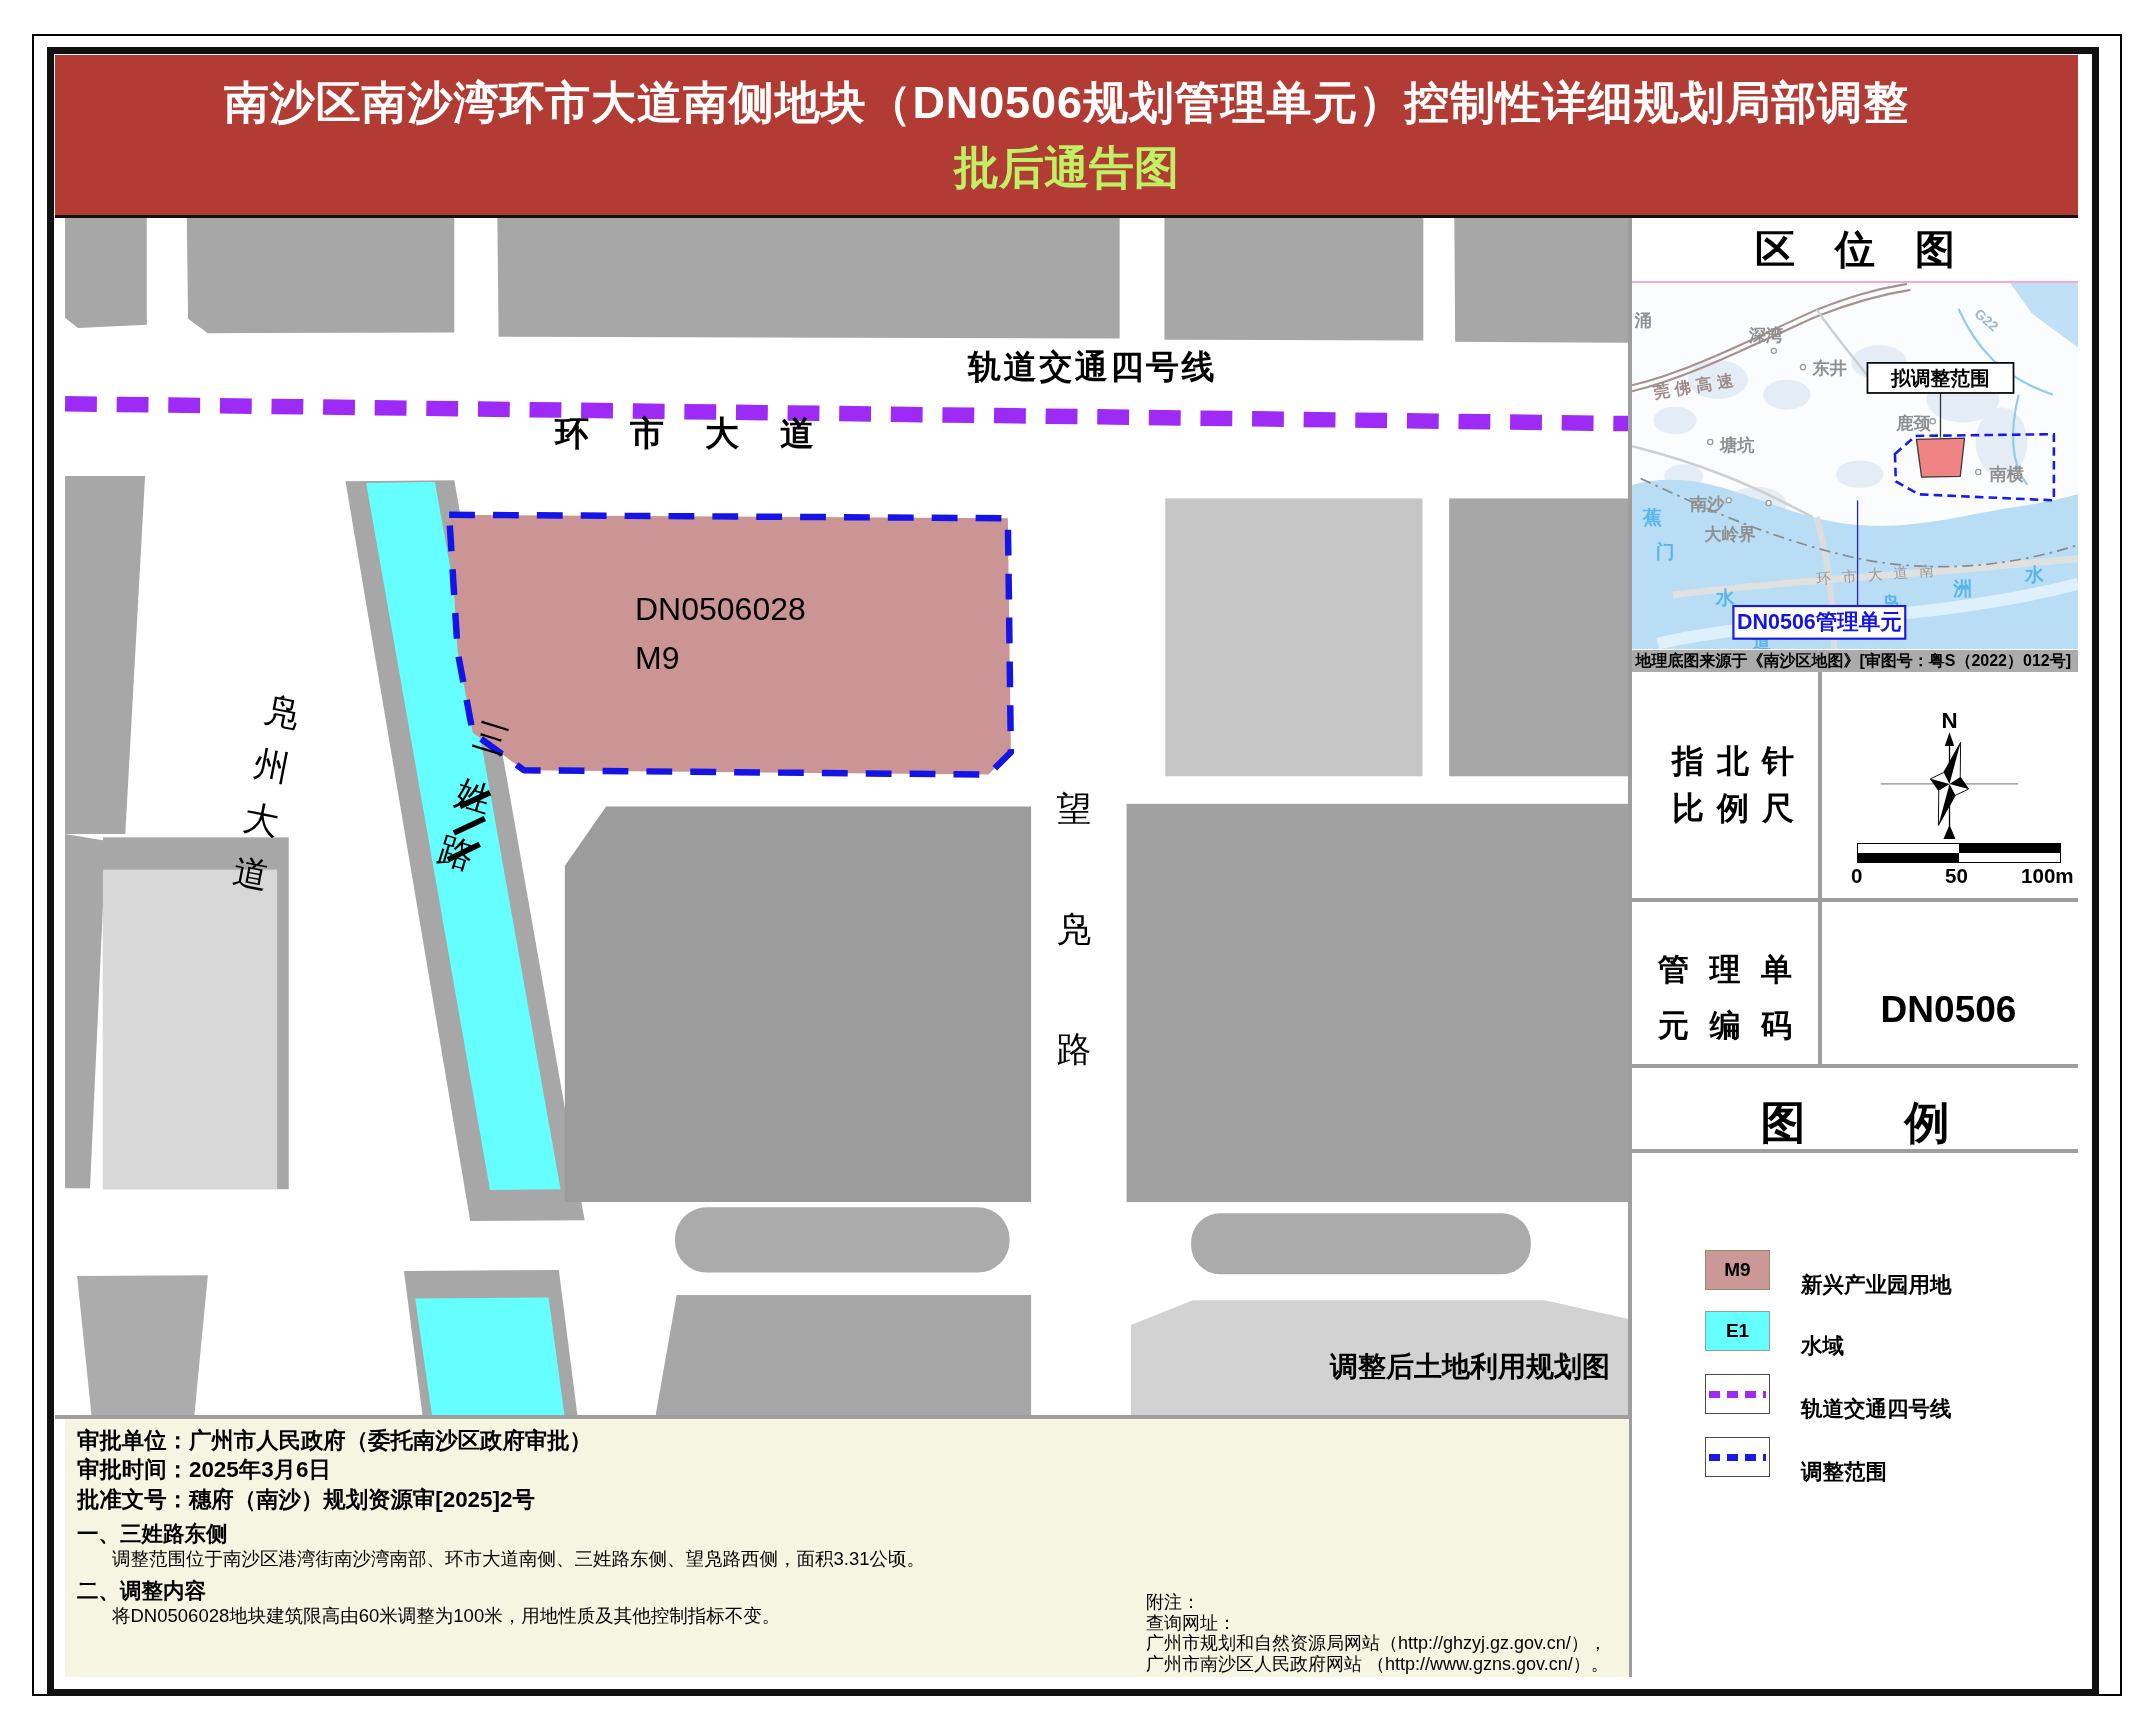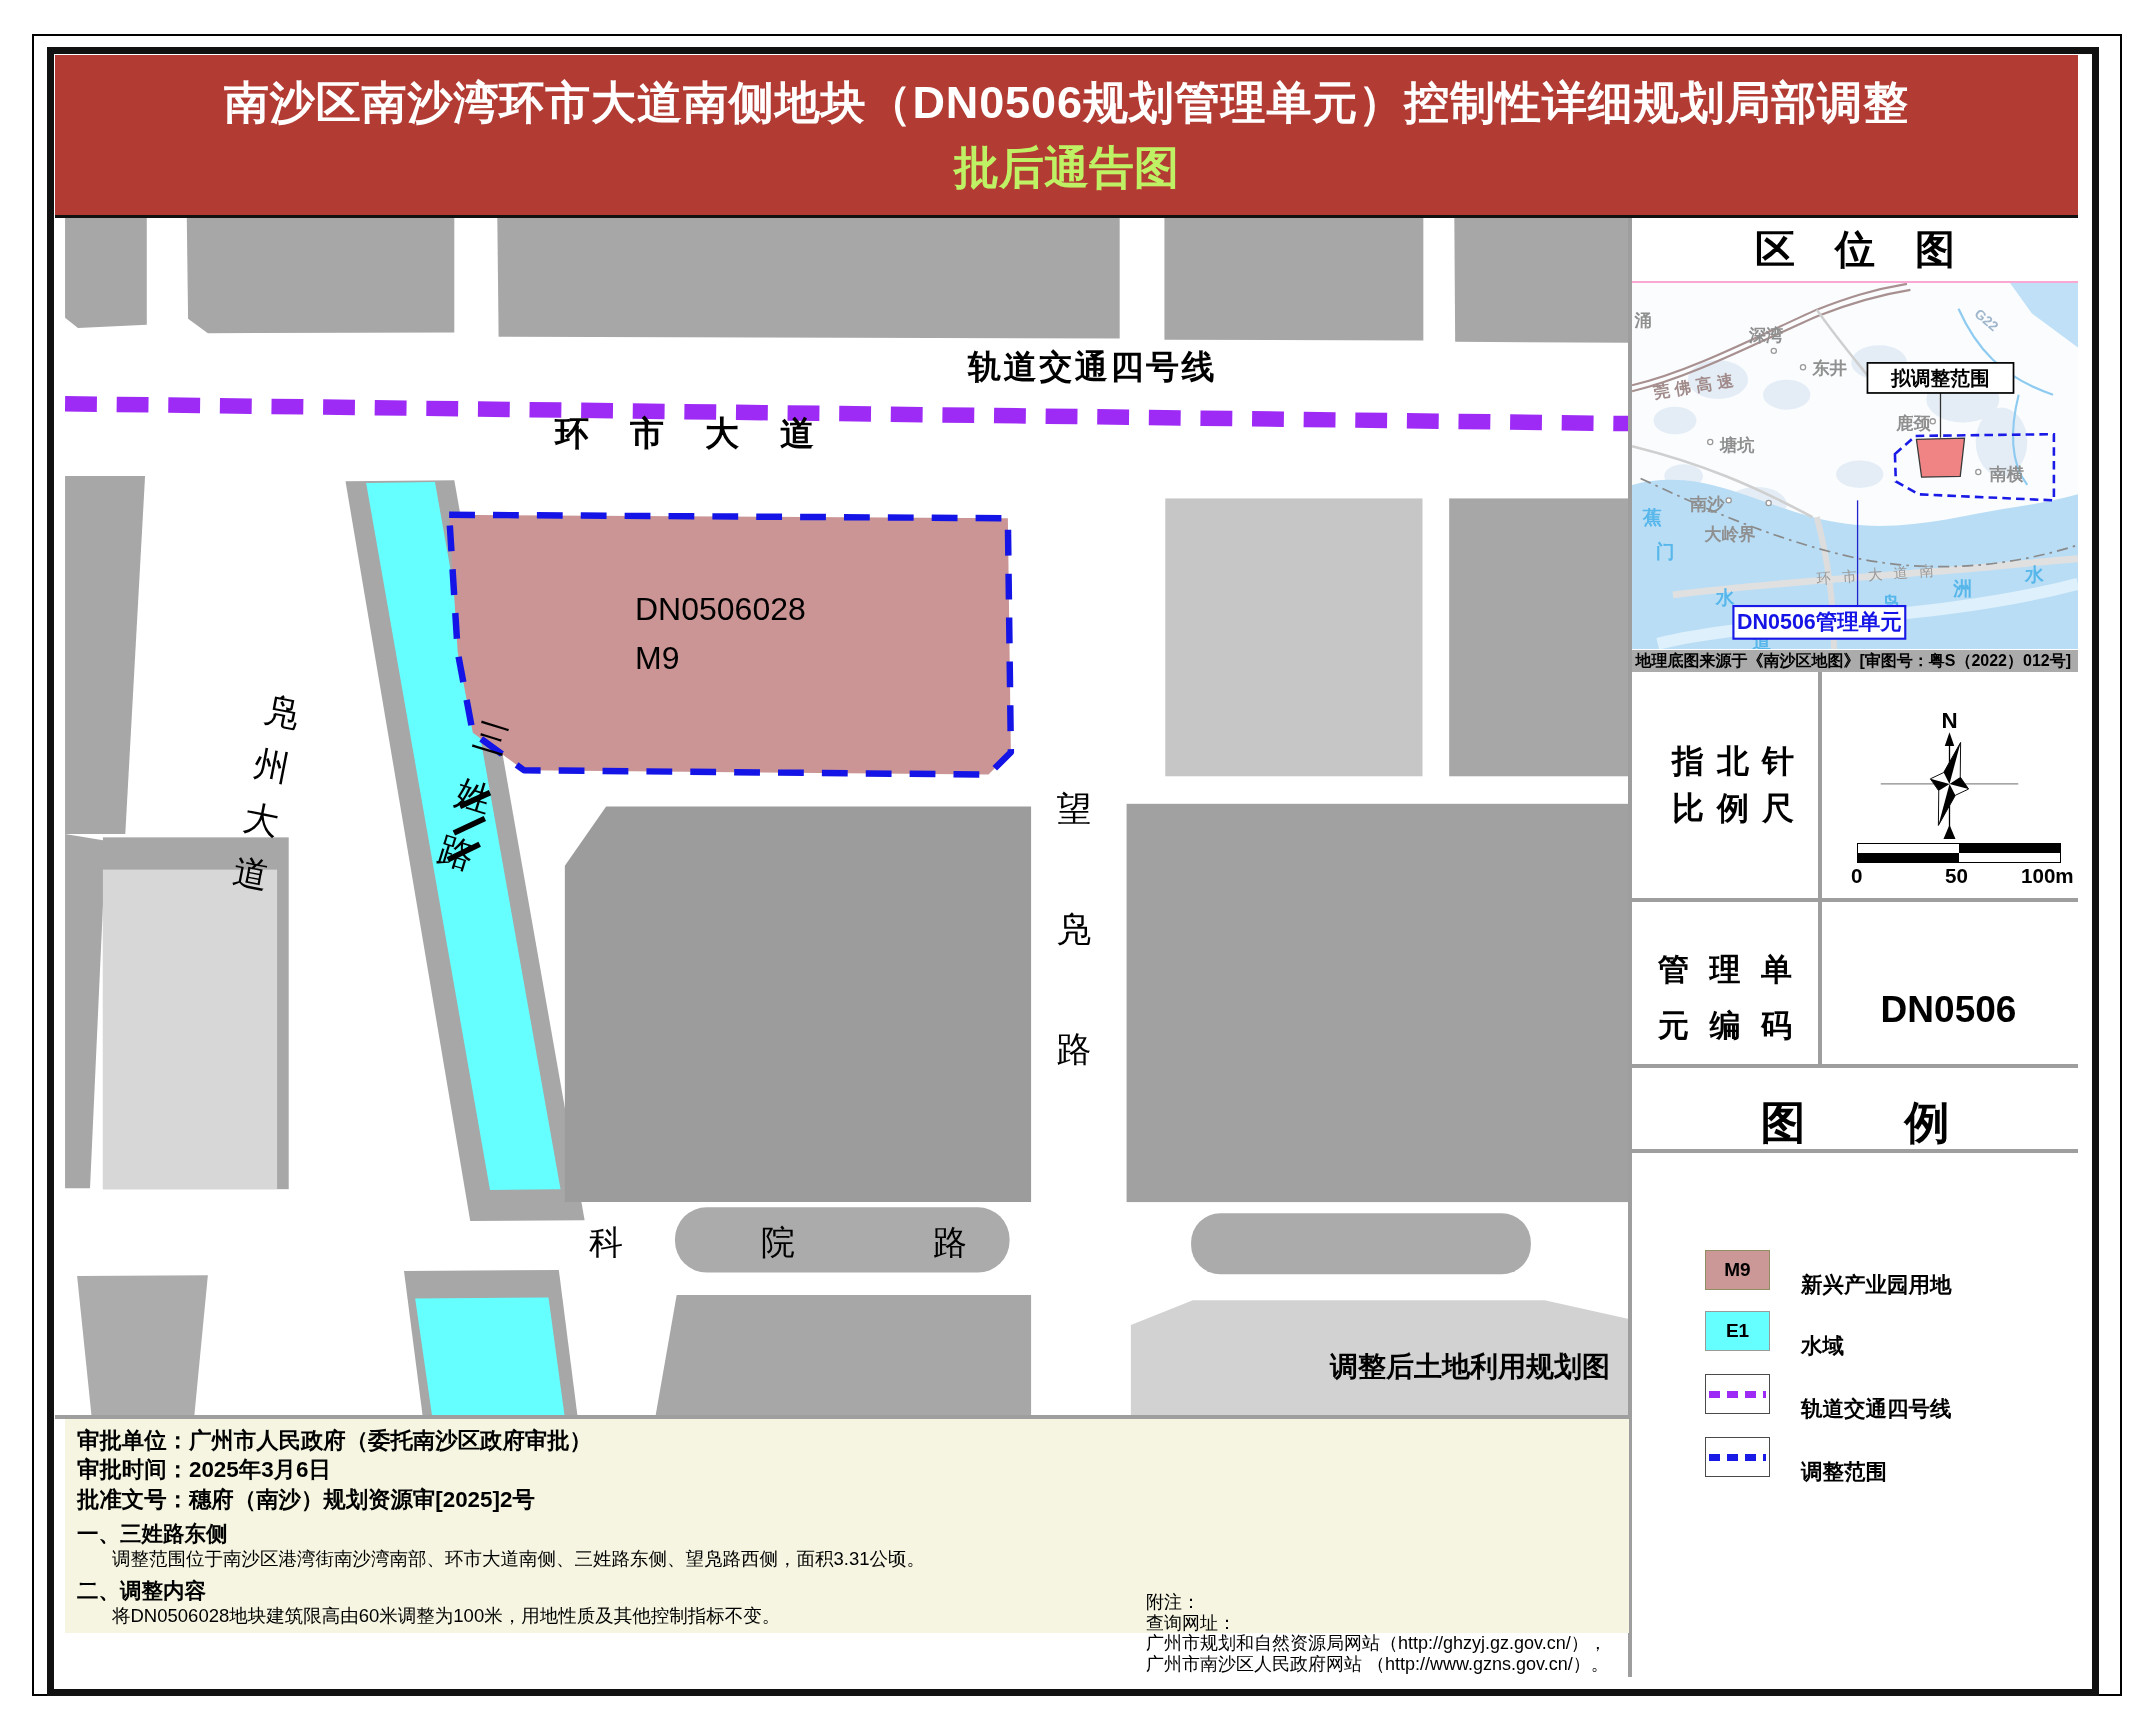--- a/index.html
+++ b/index.html
@@ -47,21 +47,21 @@
   .dash-purple{background:repeating-linear-gradient(90deg,#9D2BF5 0 11.2px,transparent 11.2px 18px);}
   .dash-blue{background:repeating-linear-gradient(90deg,#1A1AE6 0 11.2px,transparent 11.2px 18px);}
   .lg-label{position:absolute;left:169px;top:0;height:40px;line-height:40px;font-size:21.5px;font-weight:bold;white-space:nowrap;margin-top:15px;}
   
   .sbar{position:absolute;left:225px;top:625px;width:204px;height:20px;border:1.3px solid #000;box-sizing:border-box;
         display:grid;grid-template-columns:1fr 1fr;grid-template-rows:1fr 1fr;}
   .sbar div{border:0;}
   .sb-w{background:#fff;} .sb-b{background:#000;}
   .tick{position:absolute;font-size:20.6px;font-weight:bold;top:646px;}
   
-  .footer{left:65px;top:1419px;width:1564px;height:214px;background:#F5F5E1;}
+  .footer{left:65px;top:1419px;width:1564px;height:258px;background:#F5F5E1;}
   .ft{position:absolute;white-space:nowrap;color:#000;}
   .ft-h{font-size:22.4px;font-weight:bold;}
   .ft-s{font-size:21.5px;font-weight:bold;}
   .ft-b{font-size:18.5px;font-weight:500;}
   .ft-n{font-size:18px;font-weight:500;}
 </style>
 </head>
 <body>
 
 <div class="page">
@@ -122,21 +122,20 @@
       </g>
     </svg>
 
     <div class="maplabel" style="left:903px;top:127px;font-size:33px;font-weight:bold;letter-spacing:2.6px;">轨道交通四号线</div>
     <div class="maplabel" style="left:490px;top:193px;font-size:34px;font-weight:bold;letter-spacing:41px;">环市大道</div>
     <div class="maplabel" style="left:570px;top:373px;font-size:32px;">DN0506028</div>
     <div class="maplabel" style="left:570px;top:422px;font-size:32px;">M9</div>
     <div class="maplabel vtxt" style="left:181px;top:447px;font-size:35px;letter-spacing:55px;transform:rotate(11deg);">凫州大道</div>
     <div class="maplabel vtxt" style="left:389px;top:477px;font-size:35px;letter-spacing:58px;transform:rotate(17deg);">三姓路</div>
     <div class="maplabel vtxt" style="left:985px;top:544px;font-size:35px;letter-spacing:121px;">望凫路</div>
-    <div class="maplabel" style="left:524px;top:1002px;font-size:34px;letter-spacing:138px;">科院路</div>
     <div class="maplabel" style="left:1136px;top:1130px;width:409px;text-align:right;font-size:28px;font-weight:bold;">调整后土地利用规划图</div>
   </div>
   <div class="abs map-bottom-line"></div>
 
   <div class="abs sidebar">
 
     <div class="sb sb-header">区位图</div>
 
     <svg class="sb" style="top:65px;" width="446" height="366" viewBox="0 0 1038 852">
       <rect x="0" y="0" width="1038" height="852" fill="#FAFCFE"></rect>

